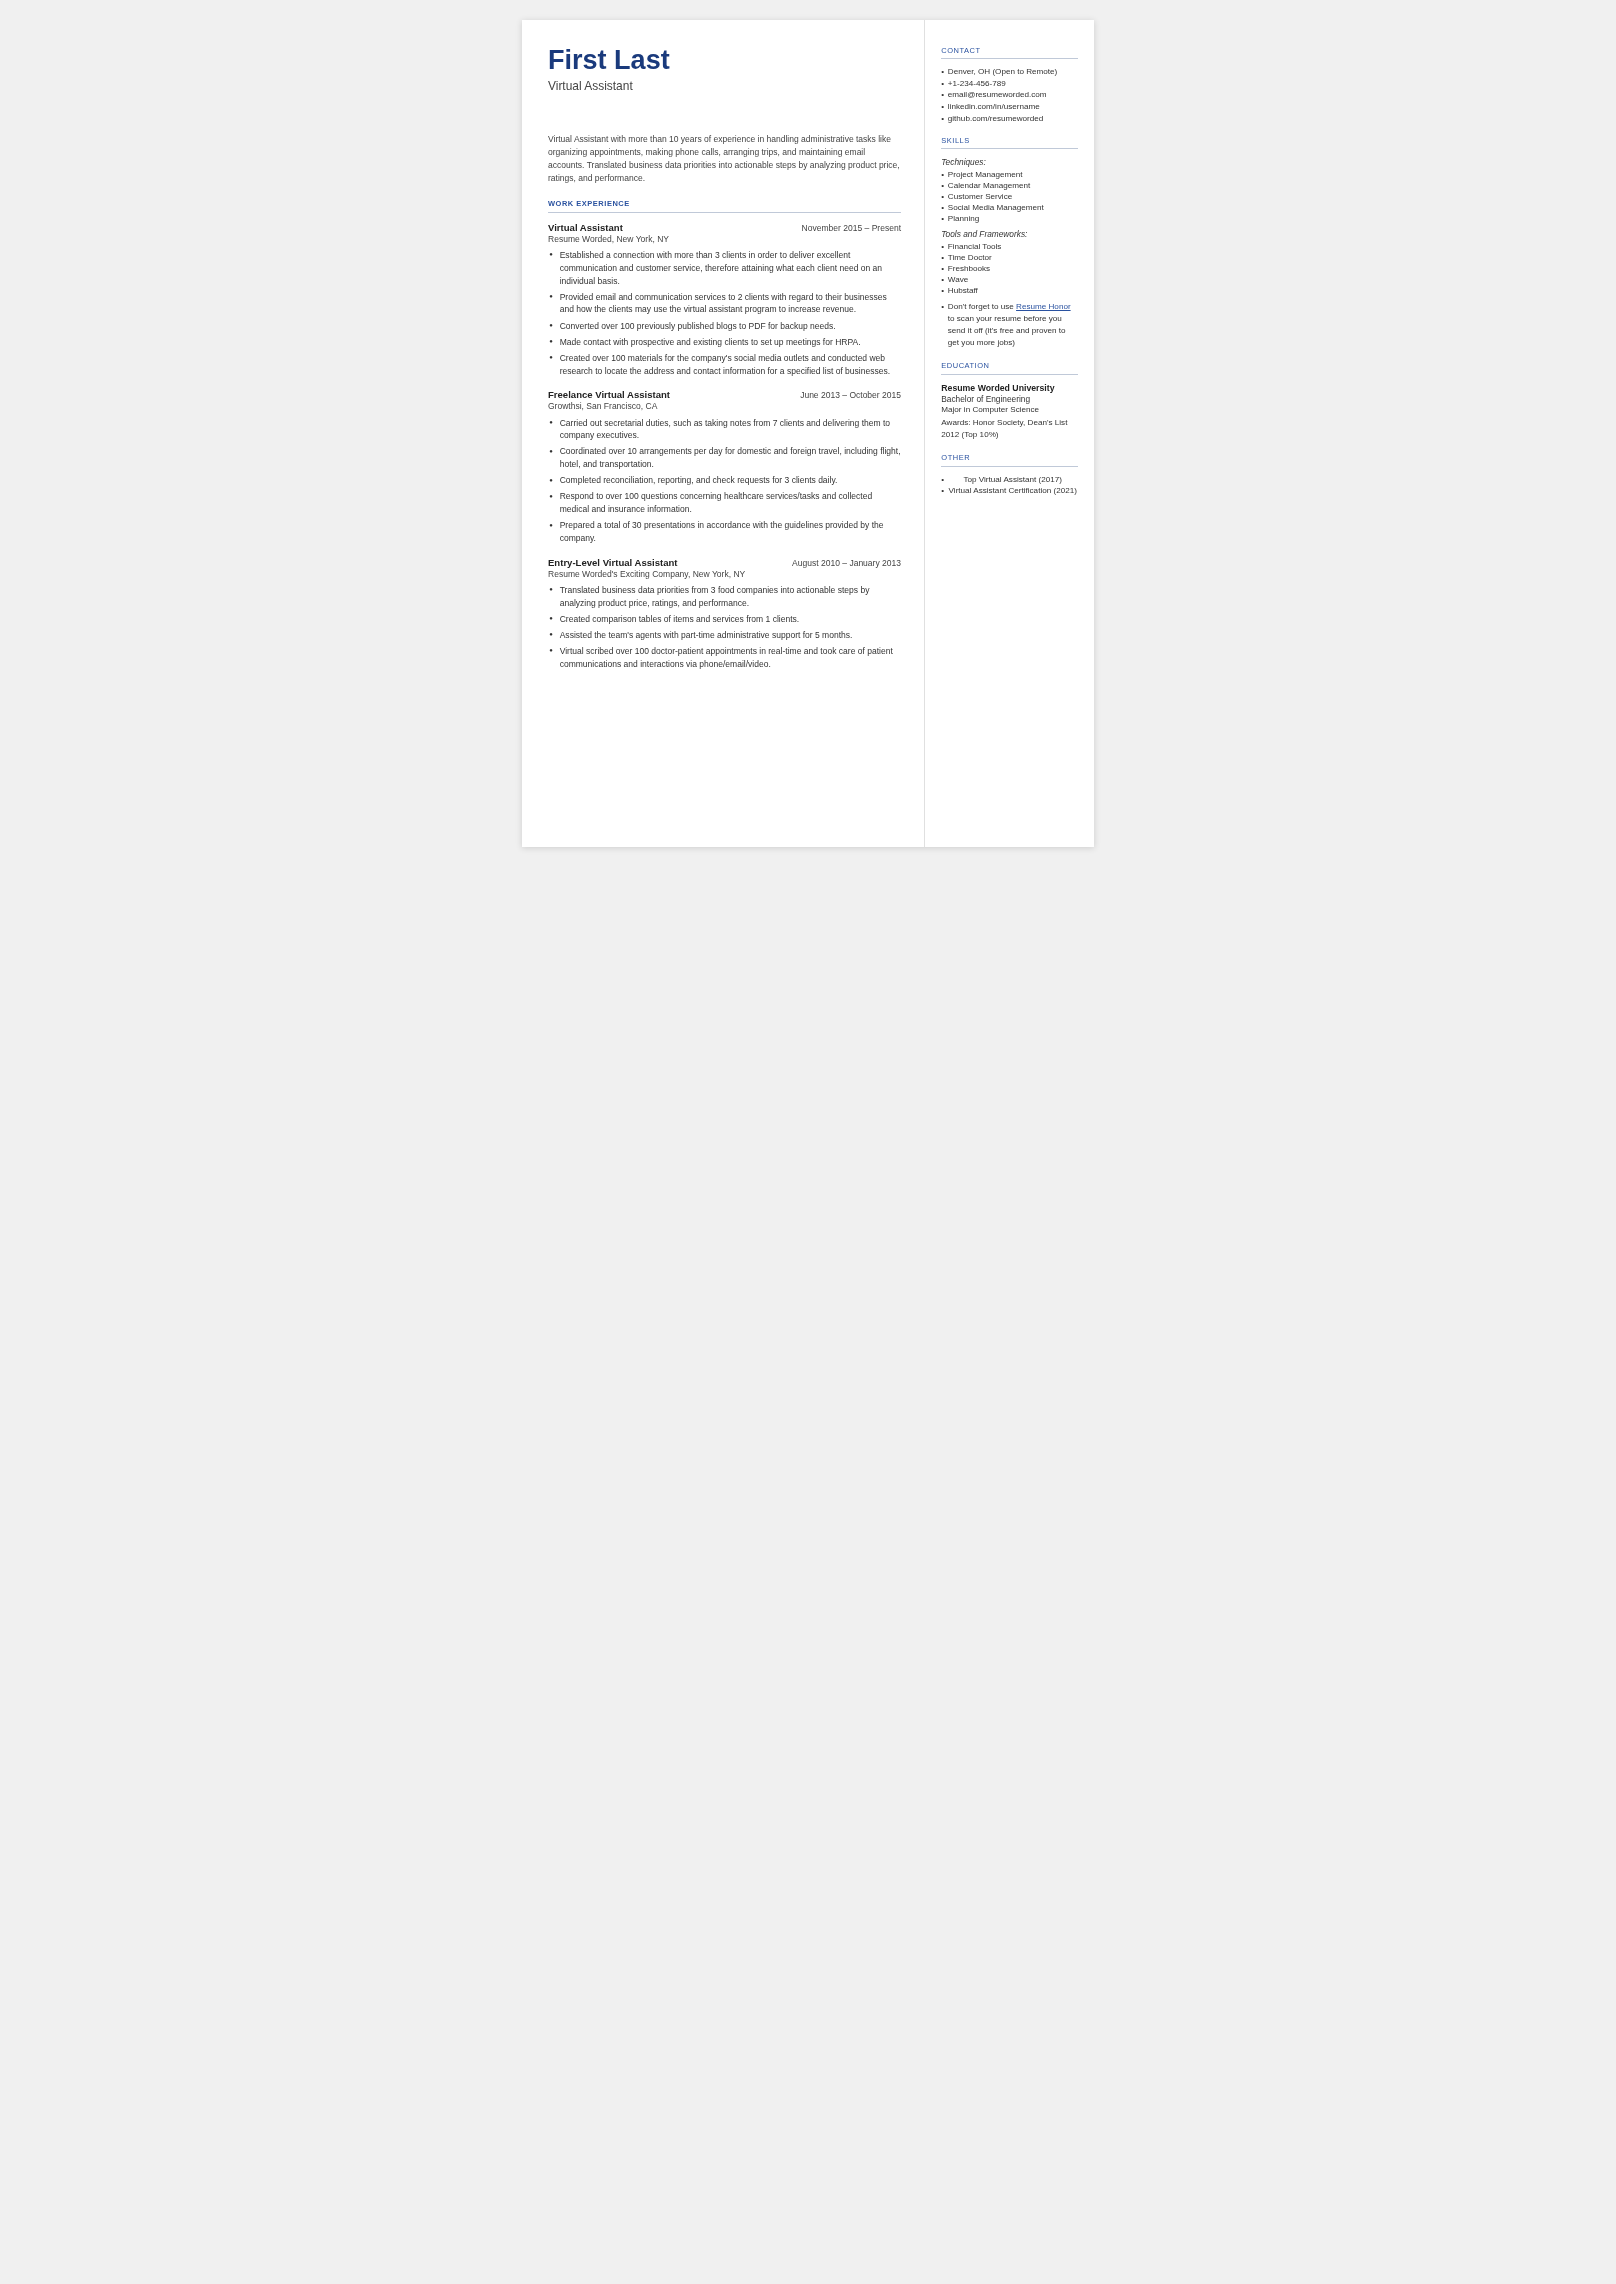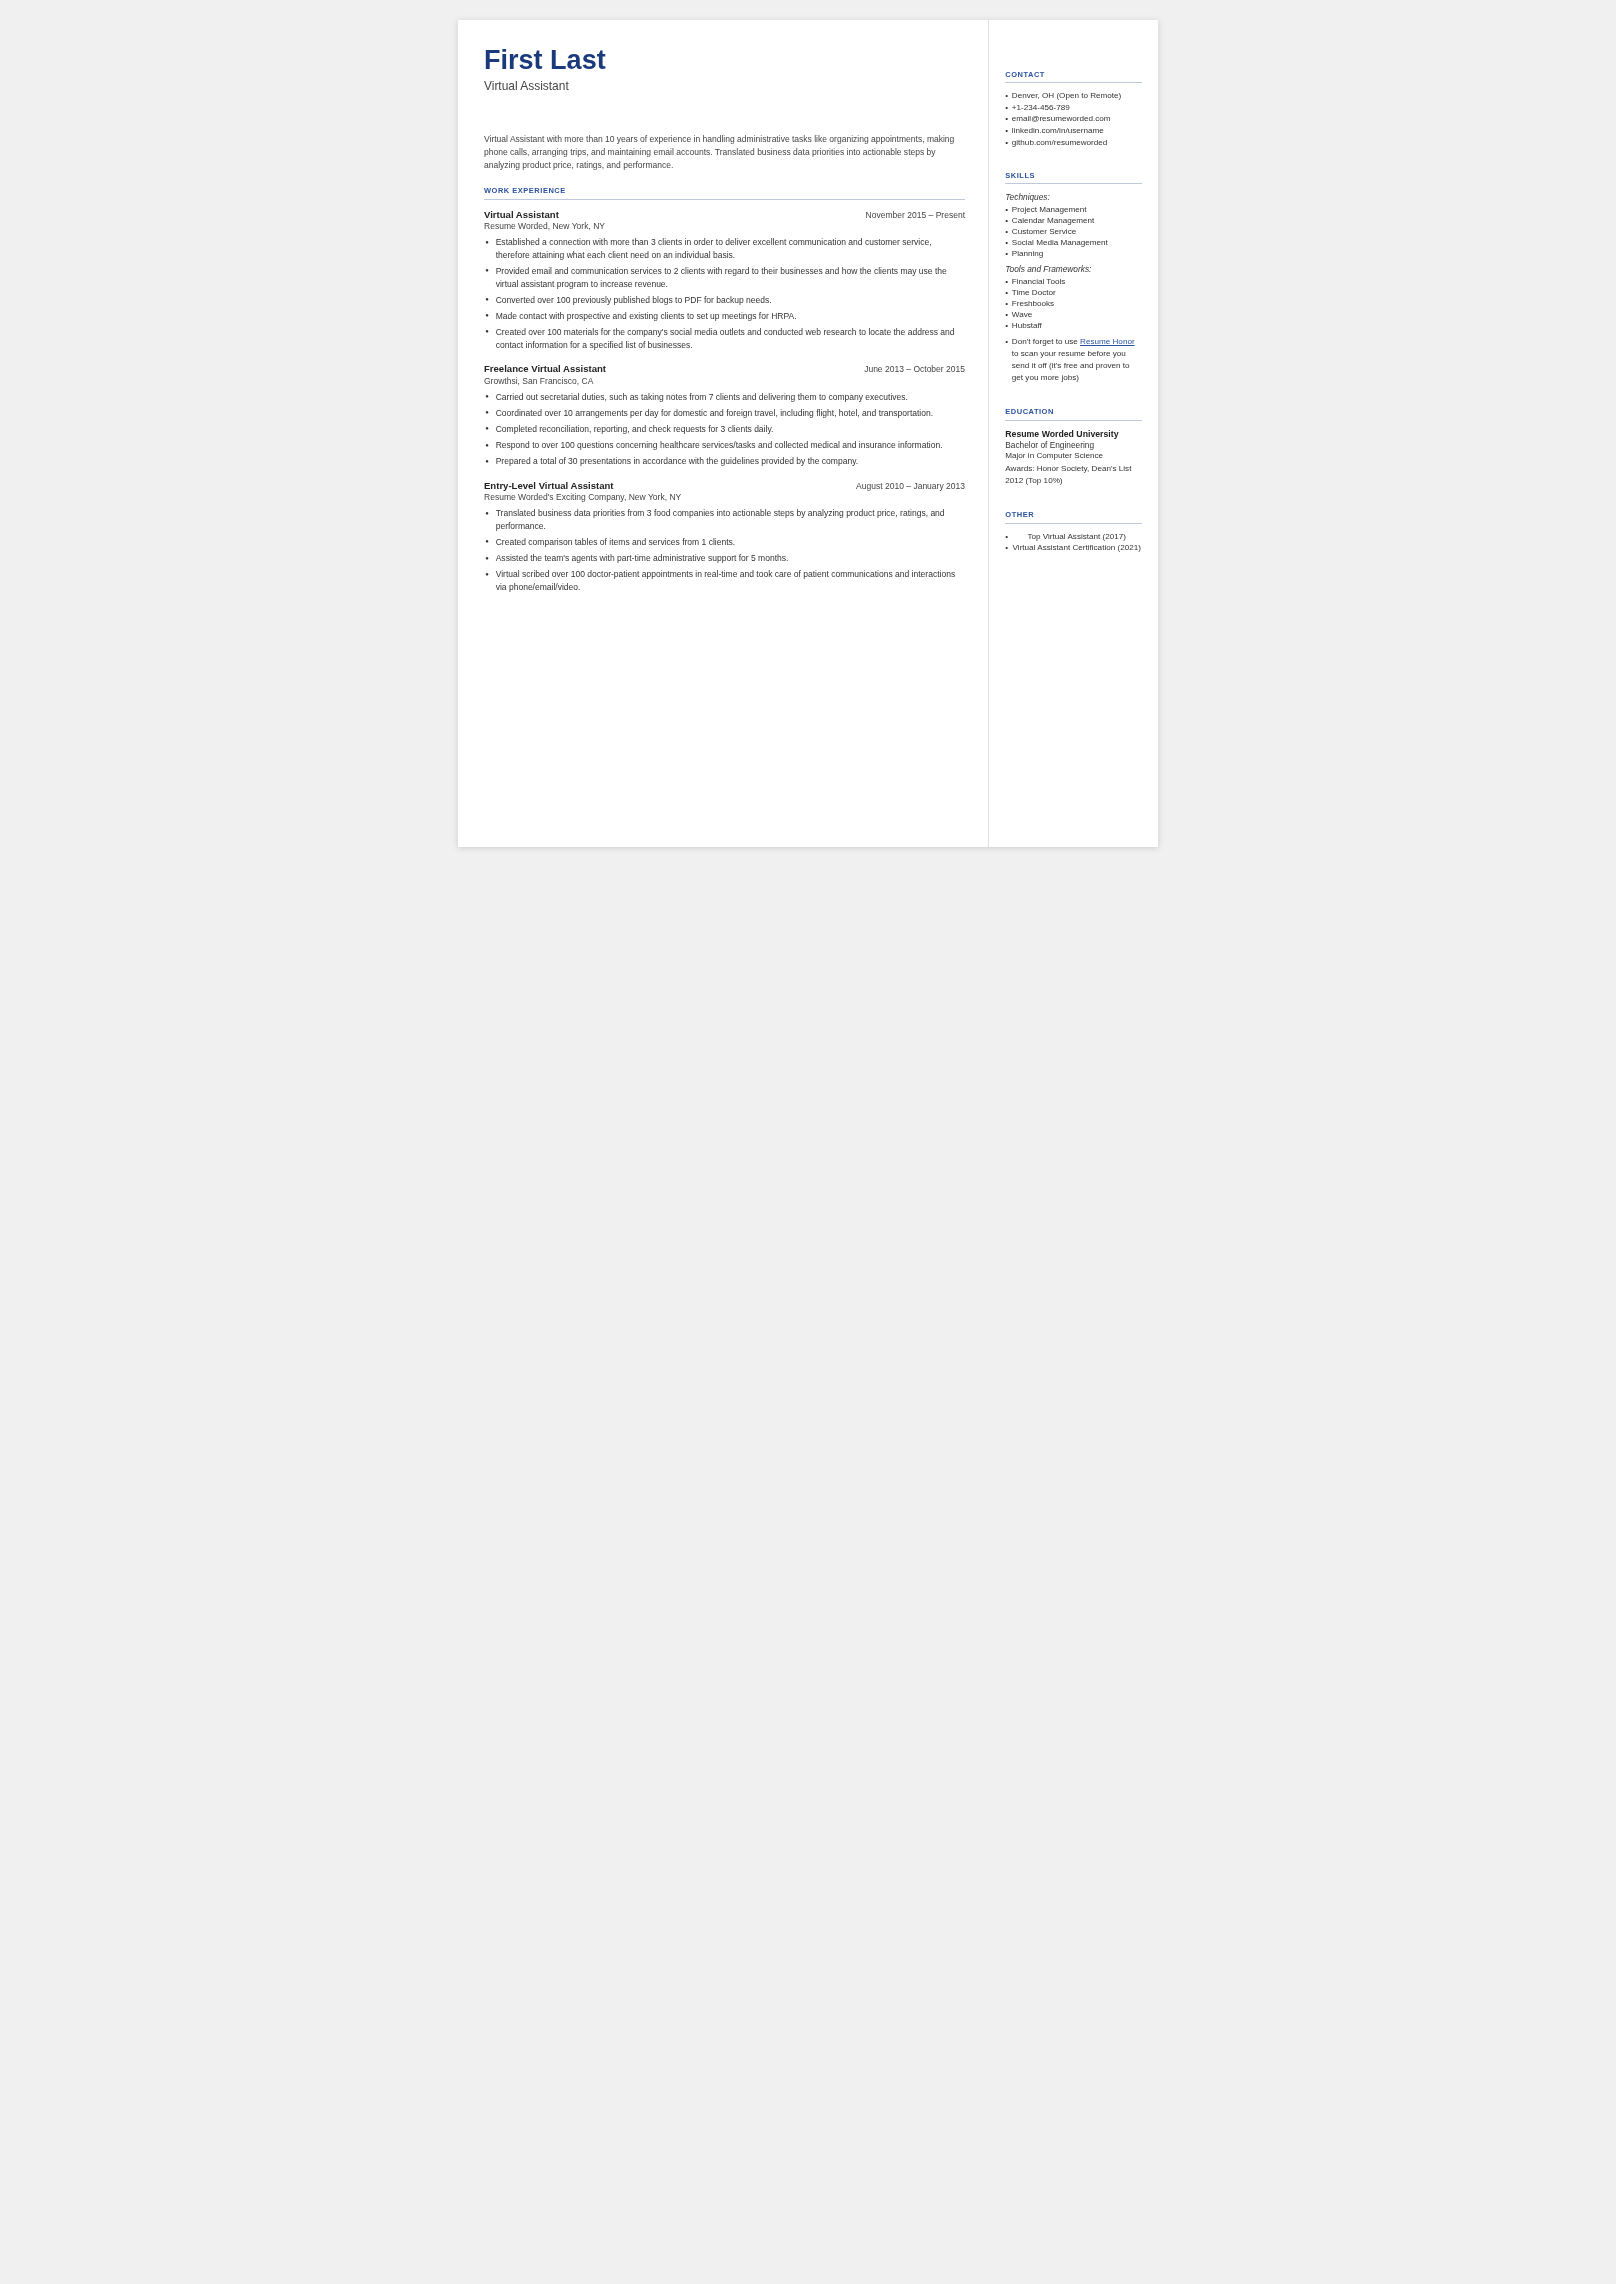--- a/index.html
+++ b/index.html
@@ -5,21 +5,21 @@
     * { margin: 0; padding: 0; box-sizing: border-box; }
     body {
       font-family: Arial, Helvetica, sans-serif;
       background: #f0f0f0;
       display: flex;
       justify-content: center;
       padding: 19.5px 13px;
     }
     .resume-page {
       background: #fff;
-      width: 700px;
+      width: 572px;
       min-height: 827px;
       display: flex;
       box-shadow: 0 1.3px 6.5px rgba(0,0,0,0.15);
     }
     
     .left-col {
       flex: 1;
       padding: 26px 23px 26px 26px;
       border-right: 0.7px solid #e0e0e0;
     }
@@ -102,26 +102,25 @@
     .right-col {
       width: 169px;
       min-width: 169px;
       padding: 26px 16.3px 26px 16.3px;
     }
     .right-section {
       margin-bottom: 13px;
     }
     .right-section-label {
       font-size: 0.72em;
-      font-weight: bold;
+      font-weight: normal;
       letter-spacing: 0.07em;
       color: #2a52a0;
       text-transform: uppercase;
       margin-bottom: 3.9px;
-      margin-top: 24px;
     }
     .right-divider {
       border: none;
       border-top: 1px solid #c0c9d8;
       margin-bottom: 7.8px;
     }
     .contact-list {
       list-style: none;
       padding: 0;
     }

